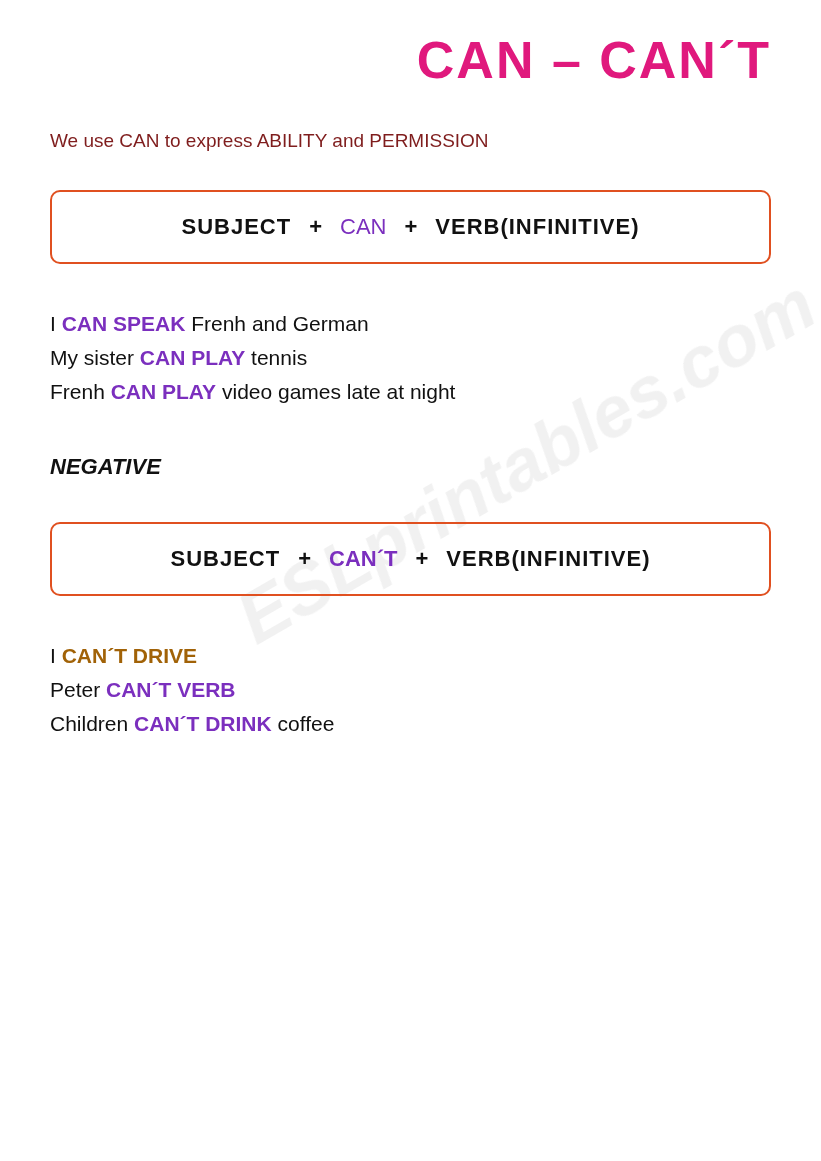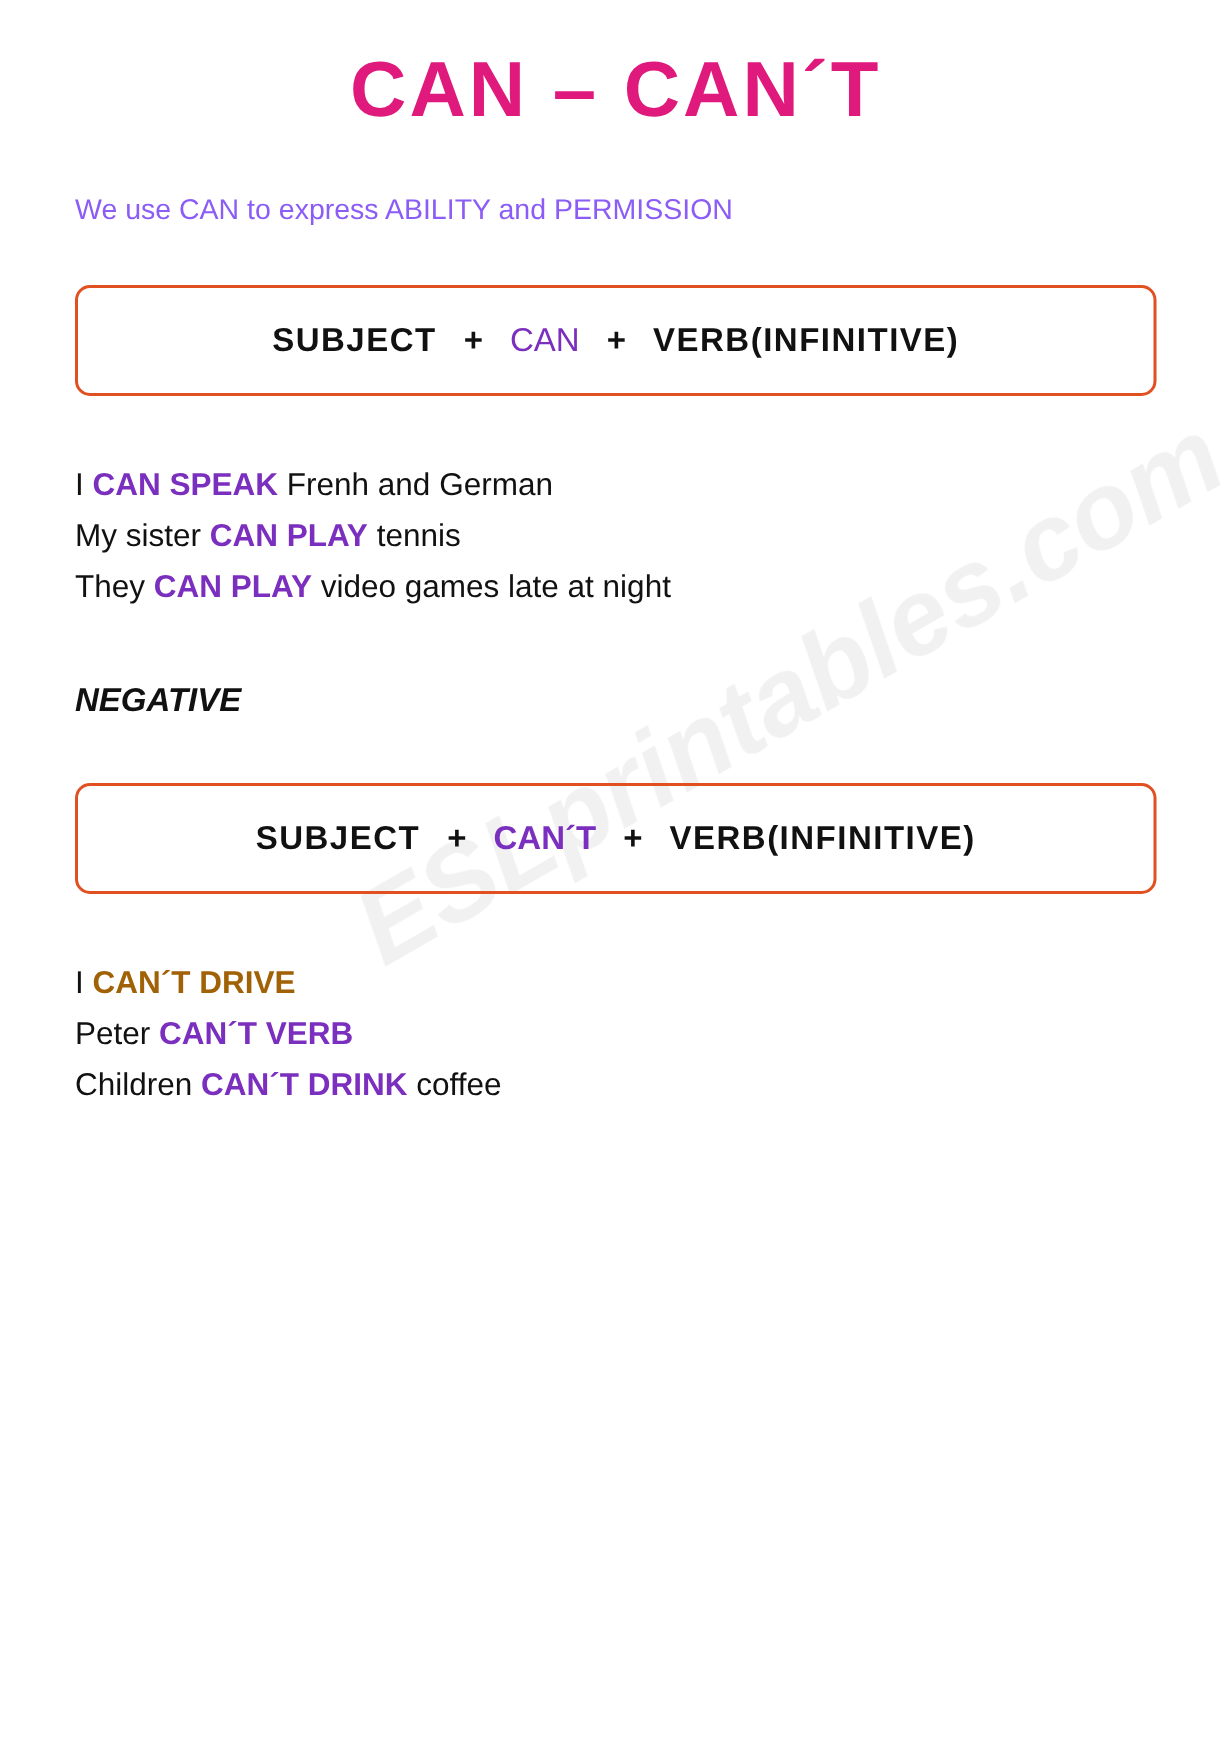--- a/index.html
+++ b/index.html
@@ -11,32 +11,32 @@
     body {
       width: 821px;
       min-height: 1161px;
       background: #ffffff;
       font-family: Arial, Helvetica, sans-serif;
       color: #222222;
       padding: 30px 50px 40px 50px;
     }
 
     .page-title {
-      text-align: center;
+      text-align: right;
       font-size: 52px;
       font-weight: bold;
       color: #e0197d;
       margin-bottom: 40px;
       letter-spacing: 2px;
     }
 
     .intro-text {
       font-size: 19px;
       margin-bottom: 18px;
-      color: #8b5cf6;
+      color: #7f1d1d;
     }
 
     .section-label {
       font-size: 22px;
       font-weight: bold;
       font-style: italic;
       color: #111;
       margin-bottom: 22px;
     }
 
@@ -145,21 +145,21 @@
   <div class="spacer"></div>
 
   <div class="example-block">
     <p class="example-line">
       <span>I </span><span class="highlight-purple">CAN SPEAK</span><span> Frenh and German</span>
     </p>
     <p class="example-line">
       <span>My sister </span><span class="highlight-purple">CAN PLAY</span><span> tennis</span>
     </p>
     <p class="example-line">
-      <span>They </span><span class="highlight-purple">CAN PLAY</span><span> video games late at night</span>
+      <span>Frenh </span><span class="highlight-purple">CAN PLAY</span><span> video games late at night</span>
     </p>
   </div>
 
   <div class="spacer"></div>
   <div class="spacer"></div>
 
   <p class="section-label">NEGATIVE</p>
 
   <div class="spacer"></div>
 

